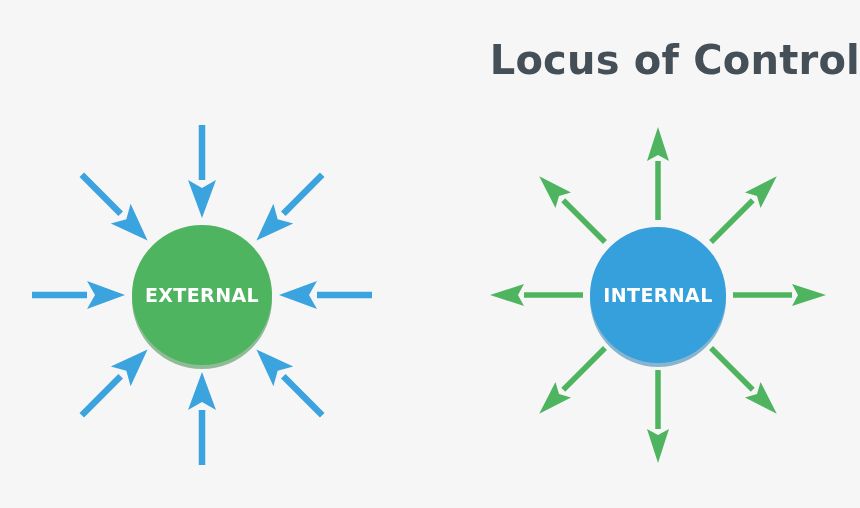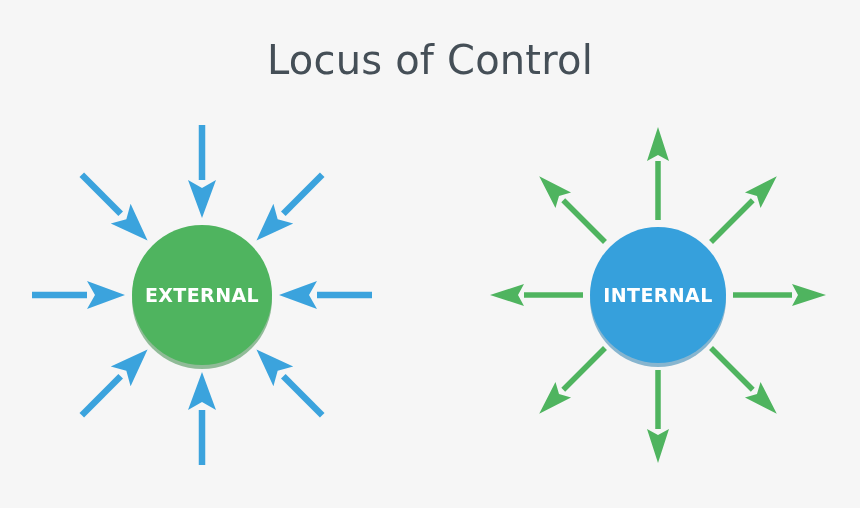--- a/index.html
+++ b/index.html
@@ -18,23 +18,23 @@
     position: relative;
     width: 860px;
     height: 508px;
     background: #f6f6f6;
   }
   .page-title {
     position: absolute;
     left: 0;
     top: 34px;
     width: 860px;
-    text-align: center;
+    text-align: right;
     font-size: 40px;
-    font-weight: normal;
+    font-weight: bold;
     color: #454f57;
     letter-spacing: 0.2px;
     line-height: 52px;
     user-select: none;
   }
   .diagram-svg {
     position: absolute;
     left: 0;
     top: 0;
     width: 860px;

